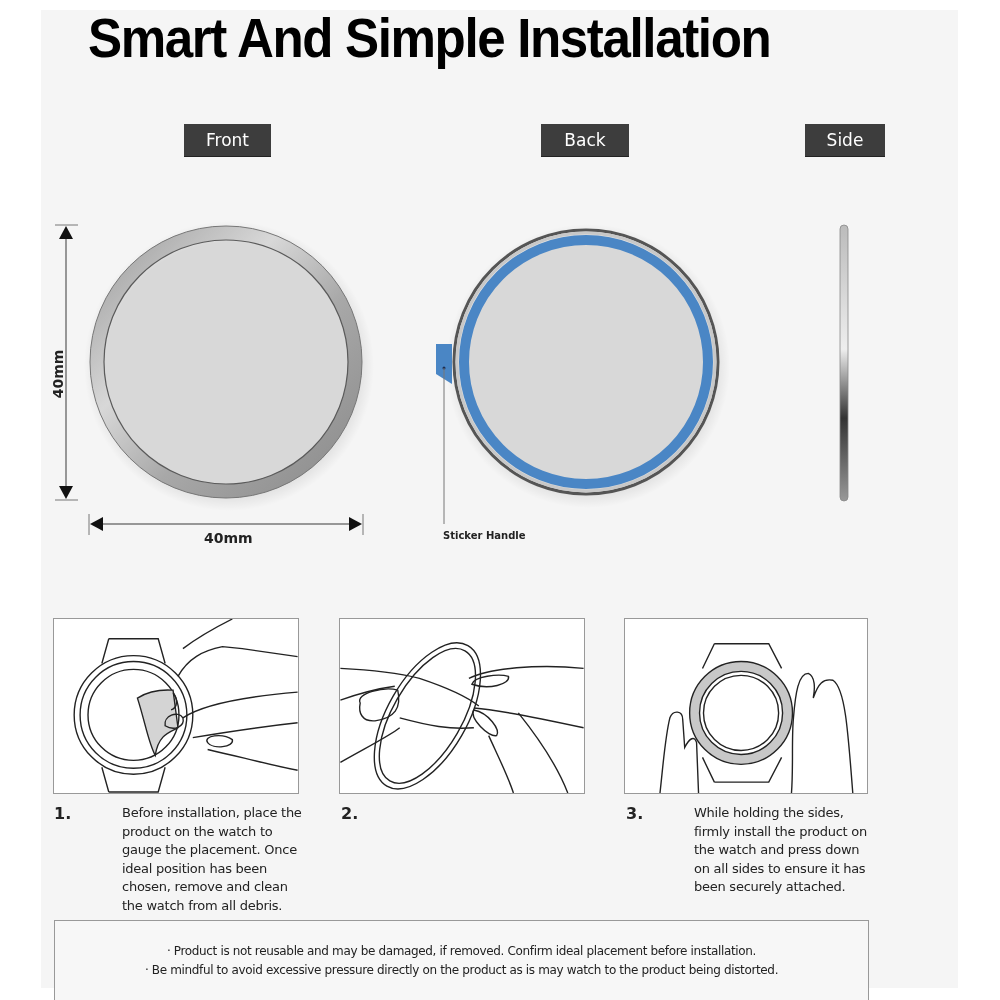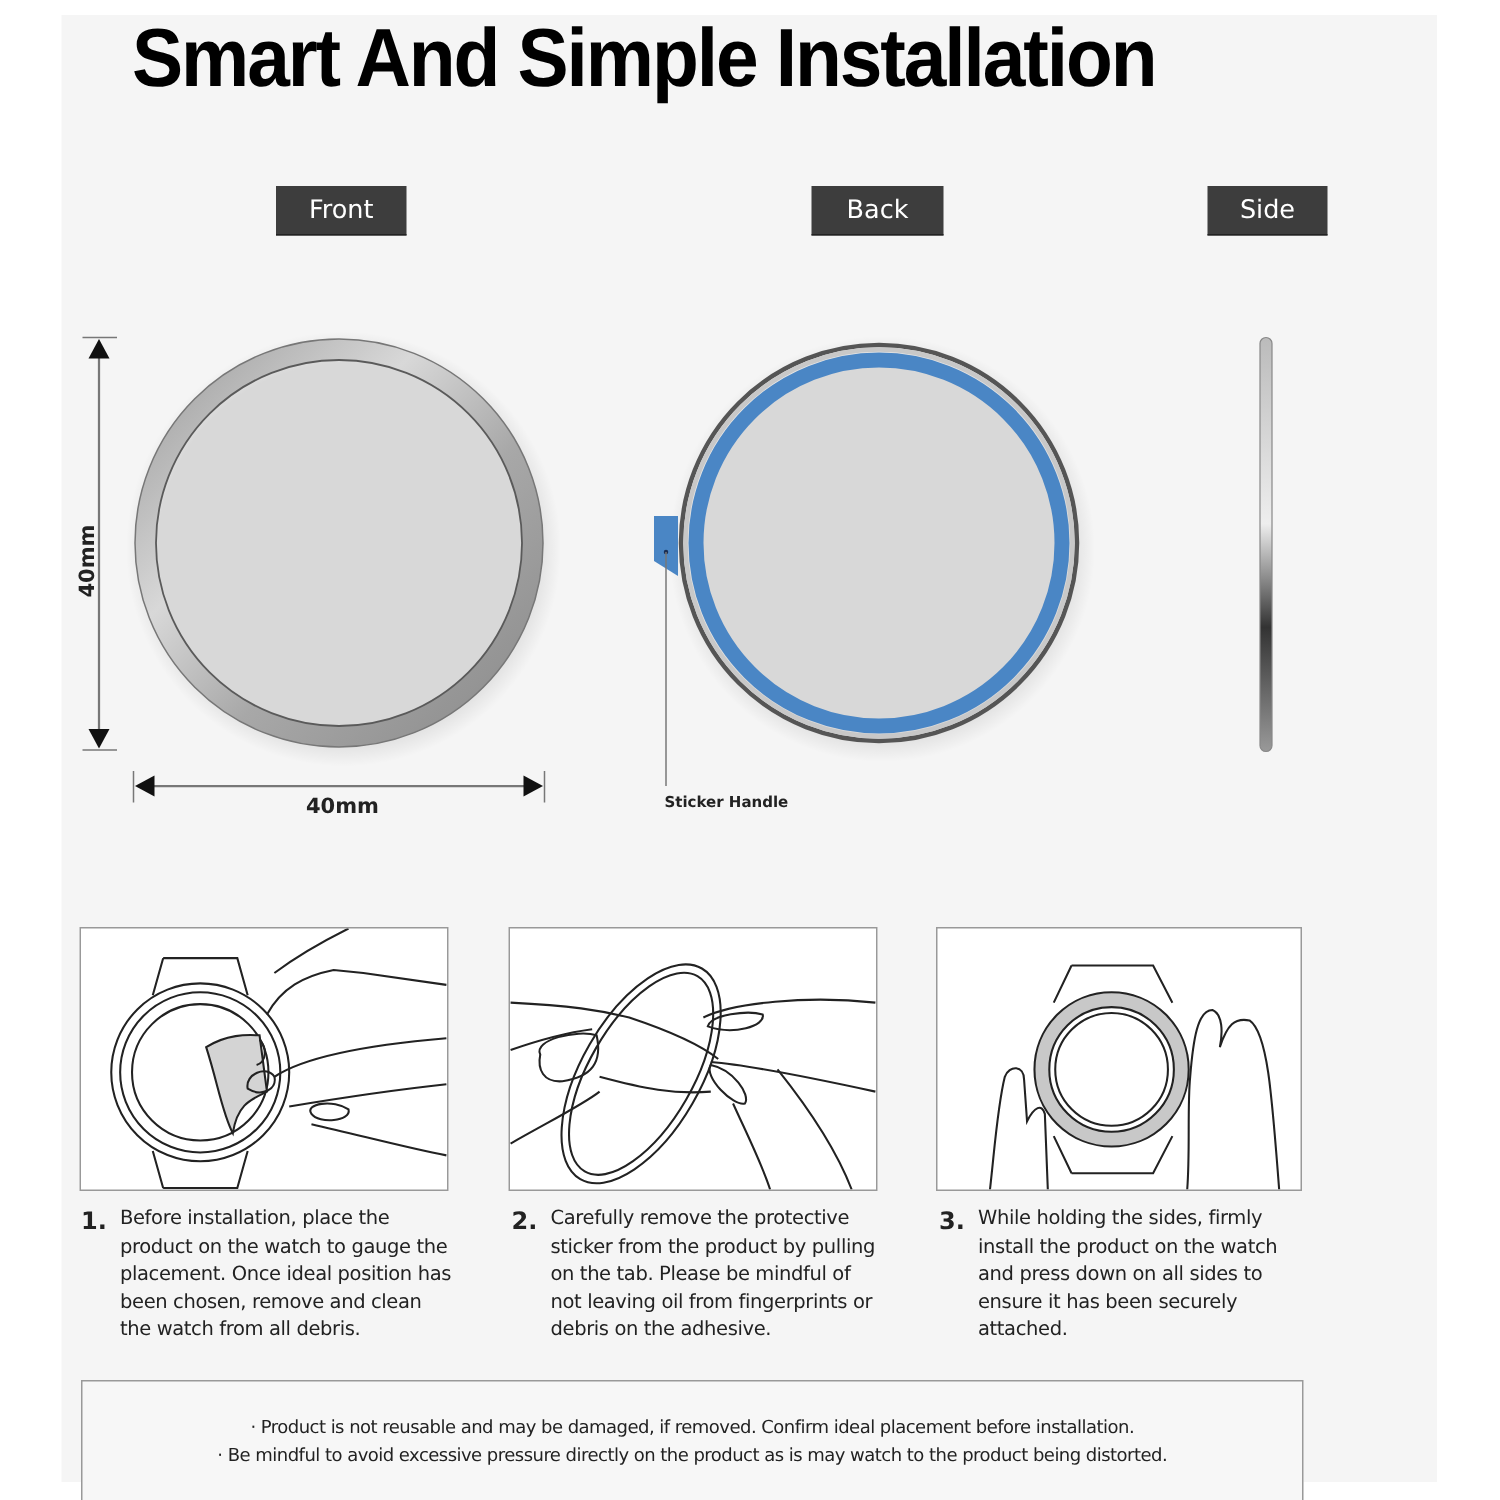--- a/index.html
+++ b/index.html
@@ -52,21 +52,21 @@
     .step-box-2 { left: 339px; width: 246px; }
     .step-box-3 { left: 624px; width: 244px; }
     .step-box svg { width: 100%; height: 100%; display: block; }
 
     .step-text {
       position: absolute; top: 804px;
       font-family: "DejaVu Sans", sans-serif; font-size: 13px; line-height: 18.6px; color: #222;
       display: flex;
     }
     .step-text .num { font-weight: bold; font-size: 16px; width: 26px; flex: none; line-height: 20px; }
-    .step-text .body { letter-spacing: -0.25px; }
+    .step-text .body { letter-spacing: -0.25px; margin-left: 42px; }
     .step-text-1 { left: 54px;  width: 250px; }
     .step-text-2 { left: 341px; width: 250px; }
     .step-text-3 { left: 626px; width: 250px; }
 
     .notes {
       position: absolute; left: 54px; top: 920px; width: 815px; height: 82px;
       border: 1.5px solid #999; background: #f7f7f7;
       display: flex; flex-direction: column; align-items: center; justify-content: center;
       font-family: "DejaVu Sans", sans-serif; font-size: 12px; line-height: 19px; color: #222;
       letter-spacing: -0.35px;
@@ -191,21 +191,20 @@
     <path d="M168,176 C170,150 168,120 170,100 C172,75 175,55 185,55 C192,58 192,70 190,80 C195,65 200,60 210,62 C222,70 225,110 230,176"></path>
   </svg>
 </div>
 
 <div class="step-text step-text-1">
   <span class="num">1.</span>
   <span class="body">Before installation, place the product on the watch to gauge the placement. Once ideal position has been chosen, remove and clean the watch from all debris.</span>
 </div>
 <div class="step-text step-text-2">
   <span class="num">2.</span>
-  <span class="body">Carefully remove the protective sticker from the product by pulling on the tab. Please be mindful of not leaving oil from fingerprints or debris on the adhesive.</span>
 </div>
 <div class="step-text step-text-3">
   <span class="num">3.</span>
   <span class="body">While holding the sides, firmly install the product on the watch and press down on all sides to ensure it has been securely attached.</span>
 </div>
 
 <div class="notes">
   <div>· Product is not reusable and may be damaged, if removed. Confirm ideal placement before installation.</div>
   <div>· Be mindful to avoid excessive pressure directly on the product as is may watch to the product being distorted.</div>
 </div>

